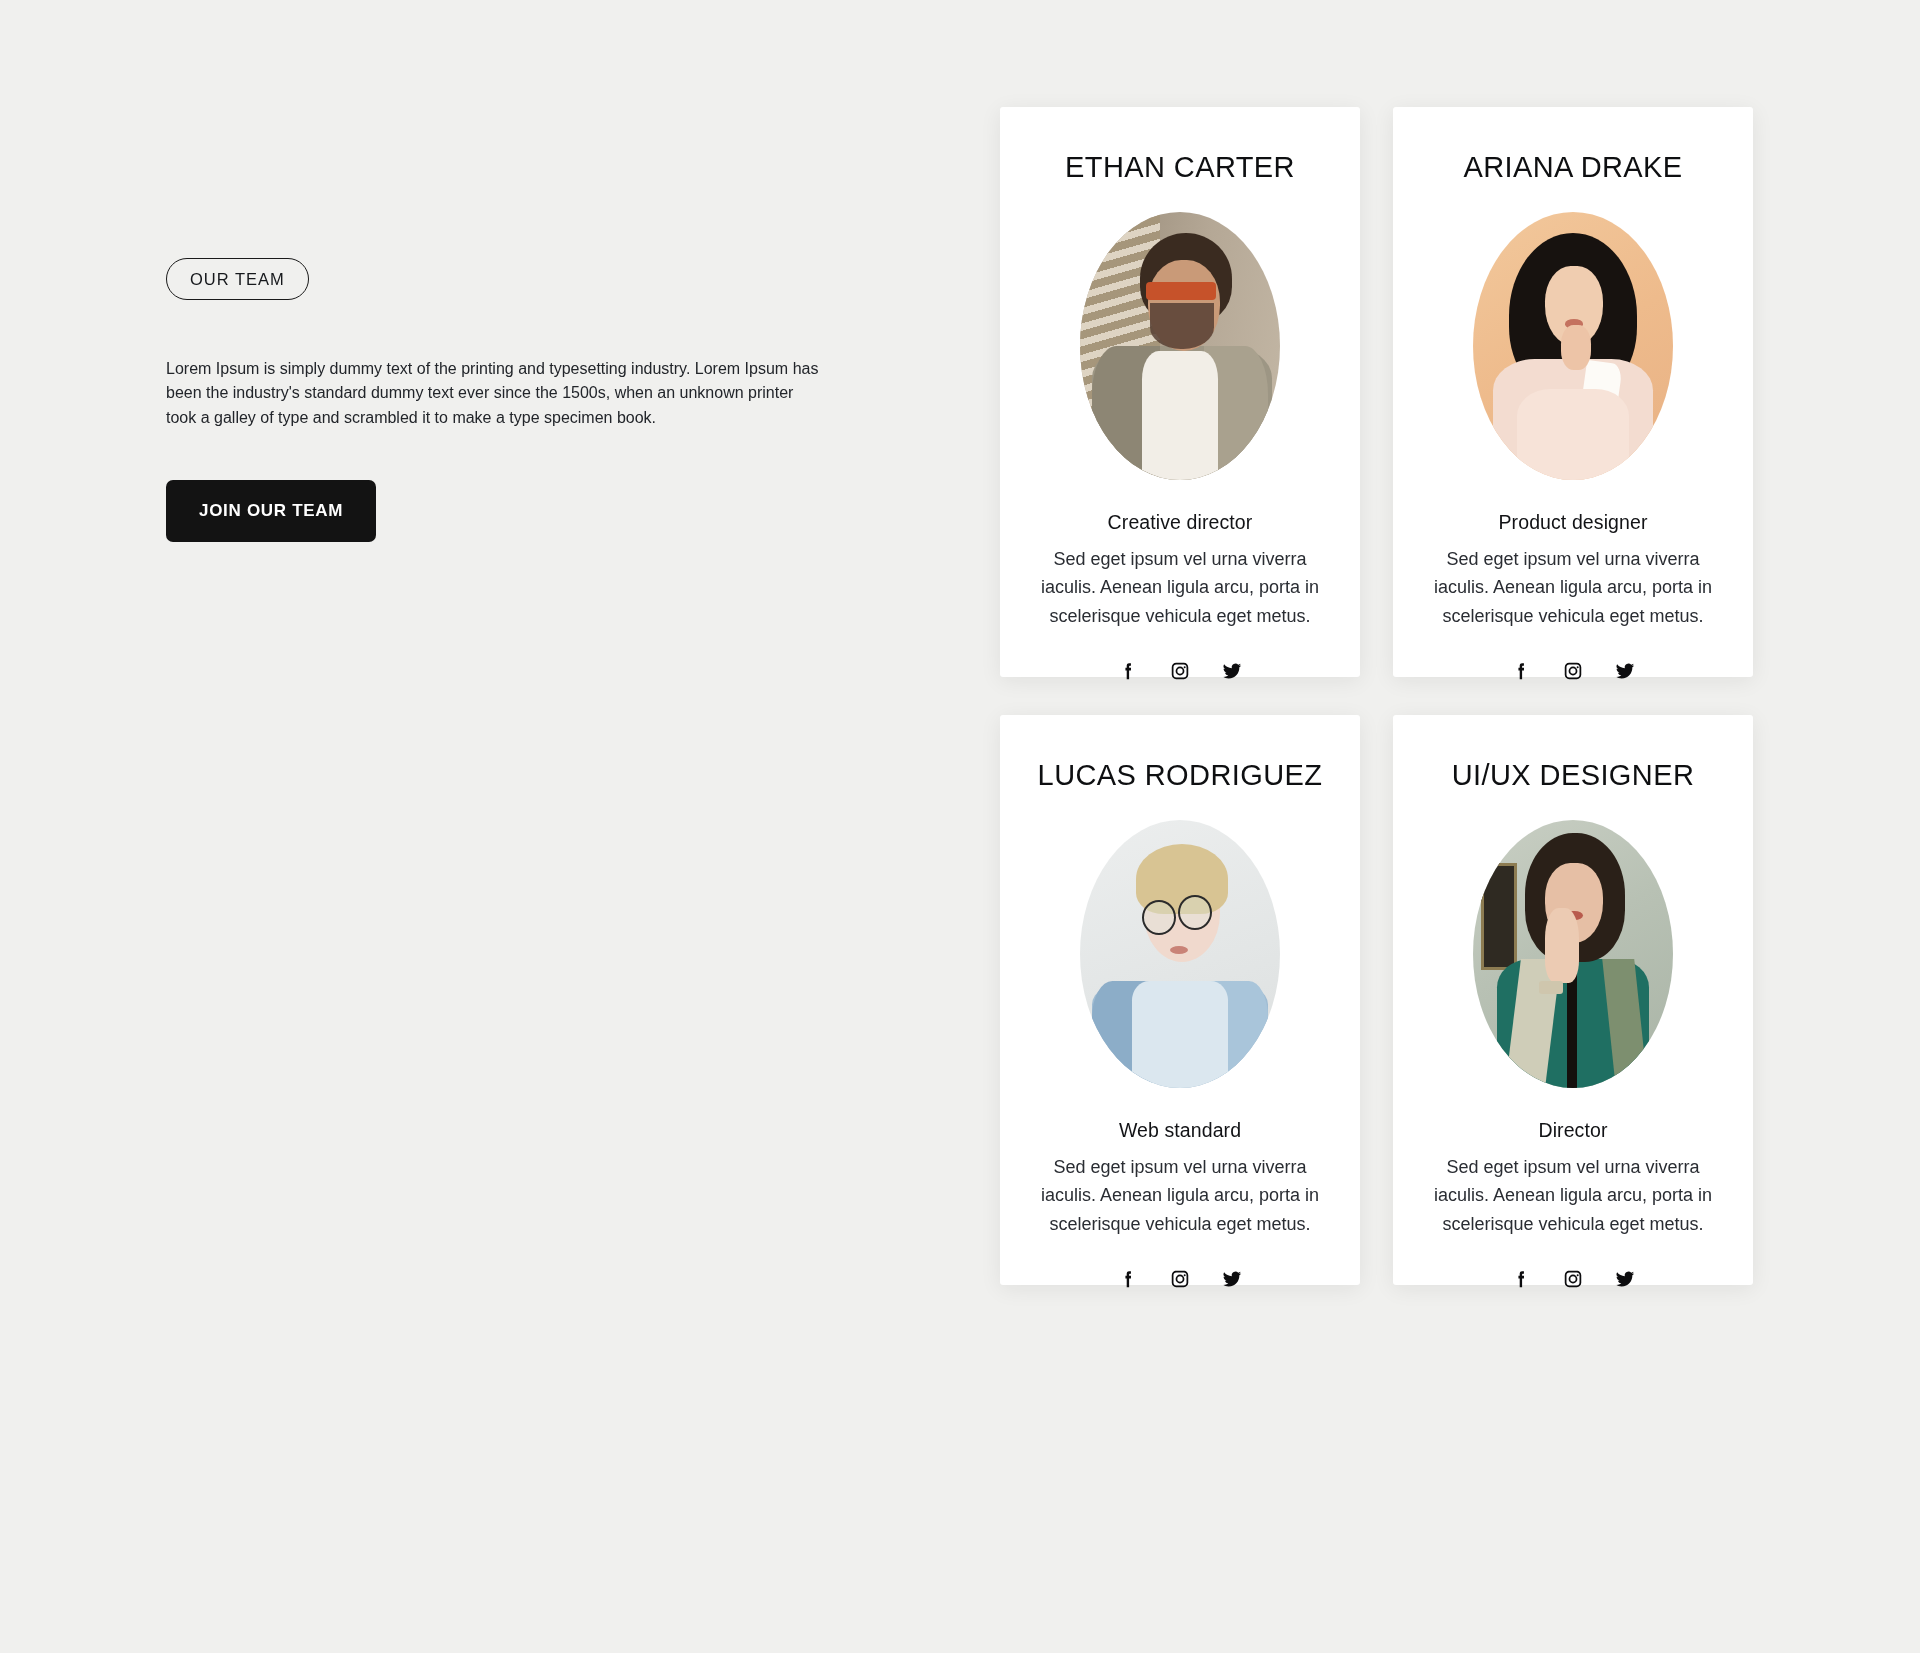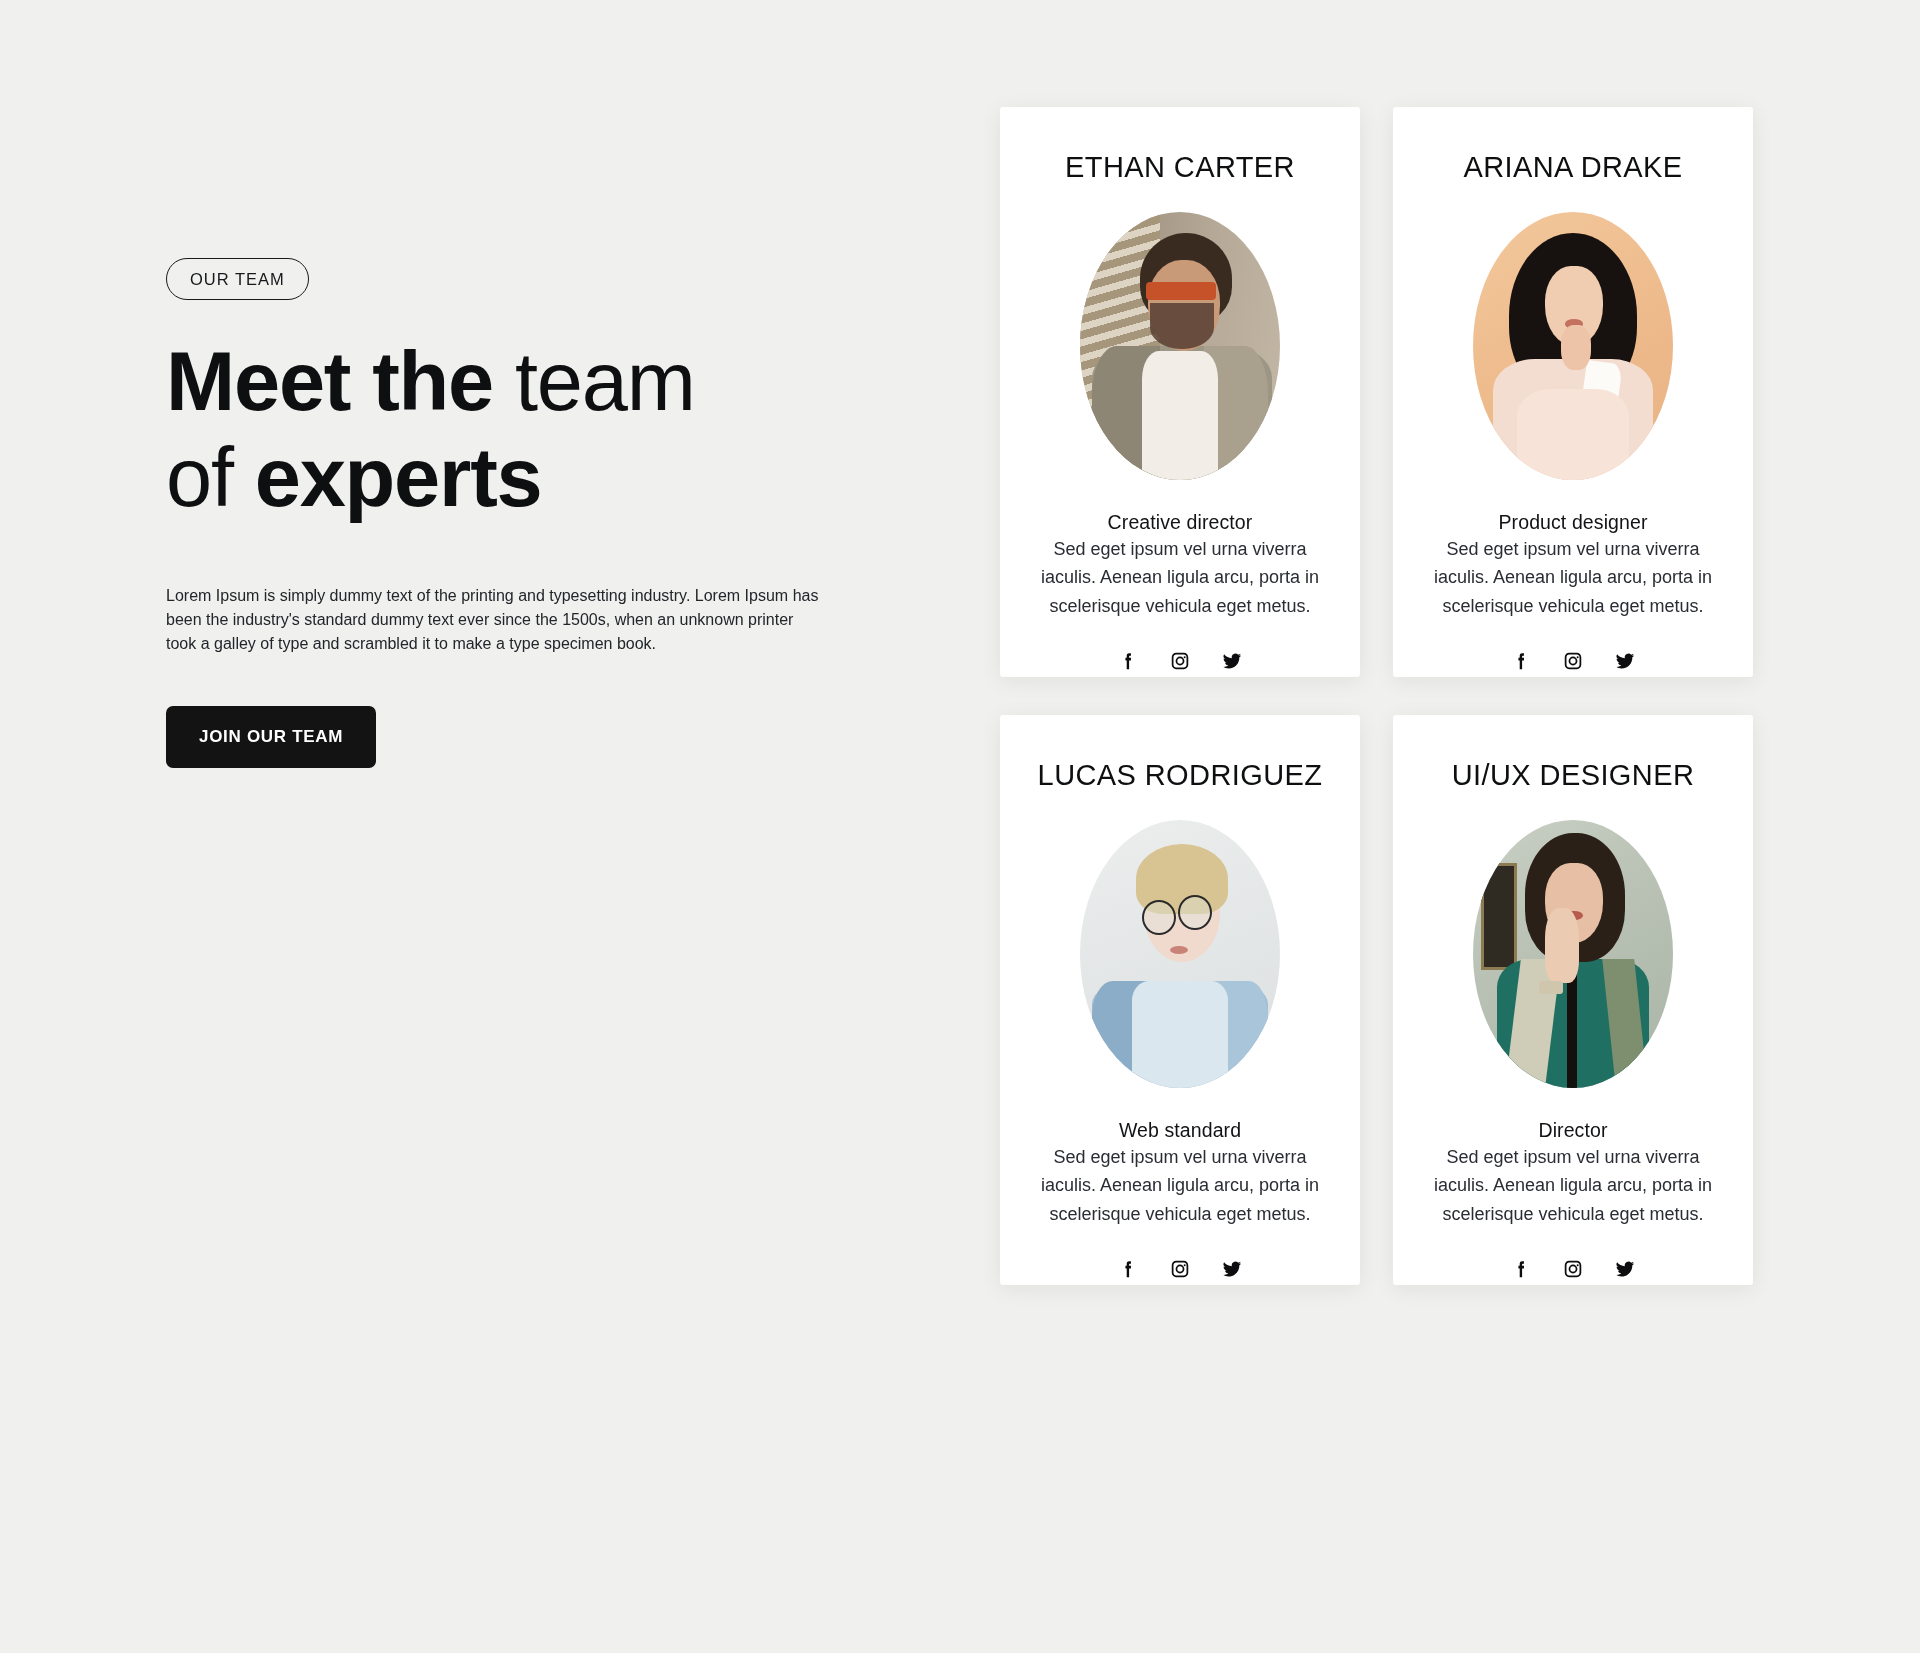--- a/index.html
+++ b/index.html
@@ -126,21 +126,21 @@
 
   .card-role {
     margin-top: 31px;
     font-size: 19.5px;
     color: #121316;
     font-weight: 400;
     letter-spacing: 0.1px;
   }
 
   .card-desc {
-    margin-top: 1px;
+    margin-top: 11px;
     font-size: 18px;
     line-height: 1.58;
     color: #2a2d33;
     text-align: center;
     width: 290px;
     font-weight: 400;
   }
 
   .socials {
     margin-top: 30px;
@@ -215,24 +215,20 @@
 </style>
 </head>
 <body>
 
 <div class="page">
 
   <div class="intro">
 
     <div class="badge">OUR TEAM</div>
 
-    <h1 class="headline">
-      <span class="strong">Meet the</span><span class="light"> team</span><br>
-      <span class="light">of </span><span class="strong">experts</span>
-    </h1>
 
     <p class="body-copy">Lorem Ipsum is simply dummy text of the printing and typesetting industry. Lorem Ipsum has been the industry's standard dummy text ever since the 1500s, when an unknown printer took a galley of type and scrambled it to make a type specimen book.</p>
 
     <button class="cta">JOIN OUR TEAM</button>
   </div>
 
   <div class="grid">
 
     <div class="card">
       <div class="card-name">ETHAN CARTER</div>

